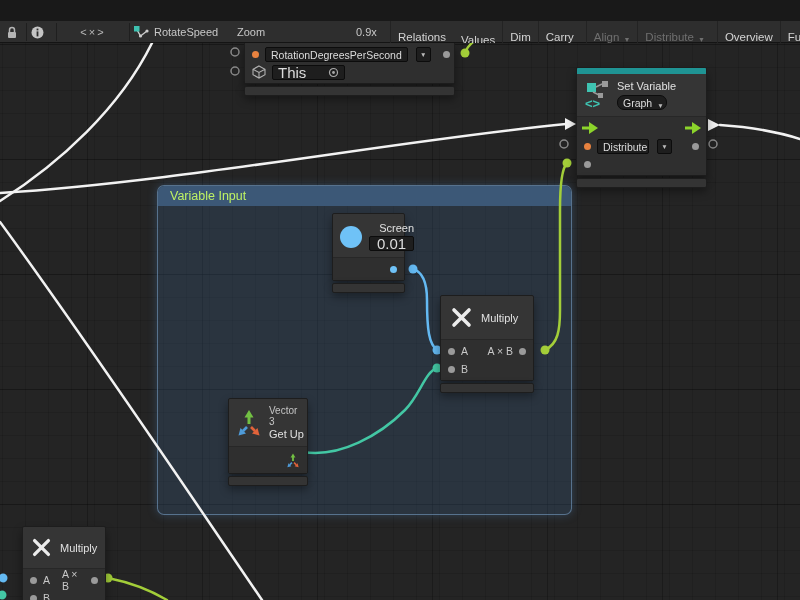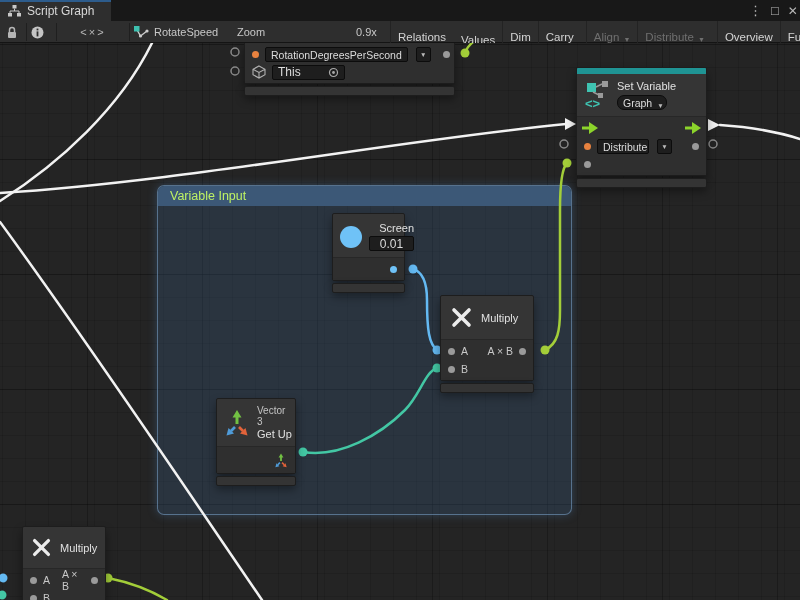--- a/index.html
+++ b/index.html
@@ -58,51 +58,32 @@
   .nrows{border-top:1px solid #272727;background:#2f2f2f;padding:2px 0;}
   .nrow{display:flex;align-items:center;gap:6px;height:18px;padding:0 7px;font-size:10.5px;color:#c8c8c8;}
   .dot{width:7px;height:7px;border-radius:50%;flex:none;}
   .dot.orange{background:#e8823f}.dot.gray{background:#9a9a9a}.dot.blue{background:#6fc2f7}
   .dd{background:#1e1e1e;border:1px solid #0c0c0c;border-radius:2px;height:15px;
       display:flex;align-items:flex-end;padding:0 5px;color:#dcdcdc;font-size:10.5px;white-space:nowrap;box-sizing:border-box;}
   .dd .caret{font-size:6.5px;margin-left:5px;color:#bbb;}
   .dd-arrow{background:#1e1e1e;border:1px solid #0c0c0c;border-radius:2px;height:15px;width:15px;
             display:flex;align-items:center;justify-content:center;font-size:6.5px;color:#bbb;margin-left:2px;box-sizing:border-box;flex:none;}
   .field{background:#1e1e1e;border:1px solid #0c0c0c;border-radius:2px;height:15px;
-         display:flex;align-items:center;padding:0 5px;color:#dcdcdc;font-size:12px;box-sizing:border-box;}
+         display:flex;align-items:center;padding:0 5px;color:#dcdcdc;font-size:15px;box-sizing:border-box;}
   .spacer{margin-left:auto;}
   .teal-bar{height:6px;background:#1f9494;border-radius:1px 1px 0 0;}
   .float-circle{width:22px;height:22px;border-radius:50%;background:#6fc2f7;flex:none;}
   .vcol{display:flex;flex-direction:column;}
   .flowrow{justify-content:space-between;padding:0 5px;}
 </style>
 </head>
 <body>
 
 <div id="app">
 
-  <div class="tabbar">
-    <div class="tab">
-      <span style="display:flex;">
-        <svg width="13" height="12" viewBox="0 0 13 12">
-          <rect x="4.5" y="0" width="4" height="3.5" fill="#c8c8c8"></rect>
-          <rect x="0" y="8" width="4" height="3.5" fill="#c8c8c8"></rect>
-          <rect x="9" y="8" width="4" height="3.5" fill="#c8c8c8"></rect>
-          <path d="M6.5 3.5 V6 M2 8 V6 H11 V8" stroke="#c8c8c8" stroke-width="1" fill="none"></path>
-        </svg>
-      </span>
-      <span class="tab-title">Script Graph</span>
-    </div>
-    <div class="tab-focus"></div>
-    <div class="winctl" style="left:749px;gap:9px;">
-      <span style="font-size:13px;">⋮</span>
-      <span style="font-size:13px;">□</span>
-      <span style="font-size:12px;">✕</span>
-    </div>
-  </div>
 
   <div class="toolbar">
     <div class="tb-abs" style="left:6px;">
       <span style="display:flex;">
         <svg width="12" height="13" viewBox="0 0 12 13">
           <path d="M3.5 6 V4 a2.5 2.5 0 0 1 5 0 V6" fill="none" stroke="#b5b5b5" stroke-width="1.5"></path>
           <rect x="2" y="6" width="8" height="6" rx="1" fill="#b5b5b5"></rect>
         </svg>
       </span>
     </div>
@@ -339,21 +320,21 @@
           </div>
           <div class="nrow">
             <span class="dot gray"></span>
             <span>B</span>
           </div>
         </div>
       </div>
       <div class="nfooter"></div>
     </div>
 
-    <div class="nodew" style="left:216px;top:355px;width:80px;">
+    <div class="nodew" style="left:228px;top:355px;width:80px;">
       <div class="node">
         <div class="nheader" style="padding:6px 7px;">
           <span style="display:flex;flex:none;">
             <svg width="26" height="28" viewBox="0 0 26 28">
               <path d="M13 15 L13 7" stroke="#72c043" stroke-width="3"></path>
               <path d="M13 1 L8.5 8.5 L17.5 8.5 Z" fill="#72c043"></path>
               <path d="M11 18 L7 22" stroke="#4f9bd8" stroke-width="2.6"></path>
               <path d="M2.5 26.5 L4.5 19 L10 24.5 Z" fill="#4f9bd8"></path>
               <path d="M15 18 L19 22" stroke="#e2633a" stroke-width="2.6"></path>
               <path d="M23.5 26.5 L21.5 19 L16 24.5 Z" fill="#e2633a"></path>

